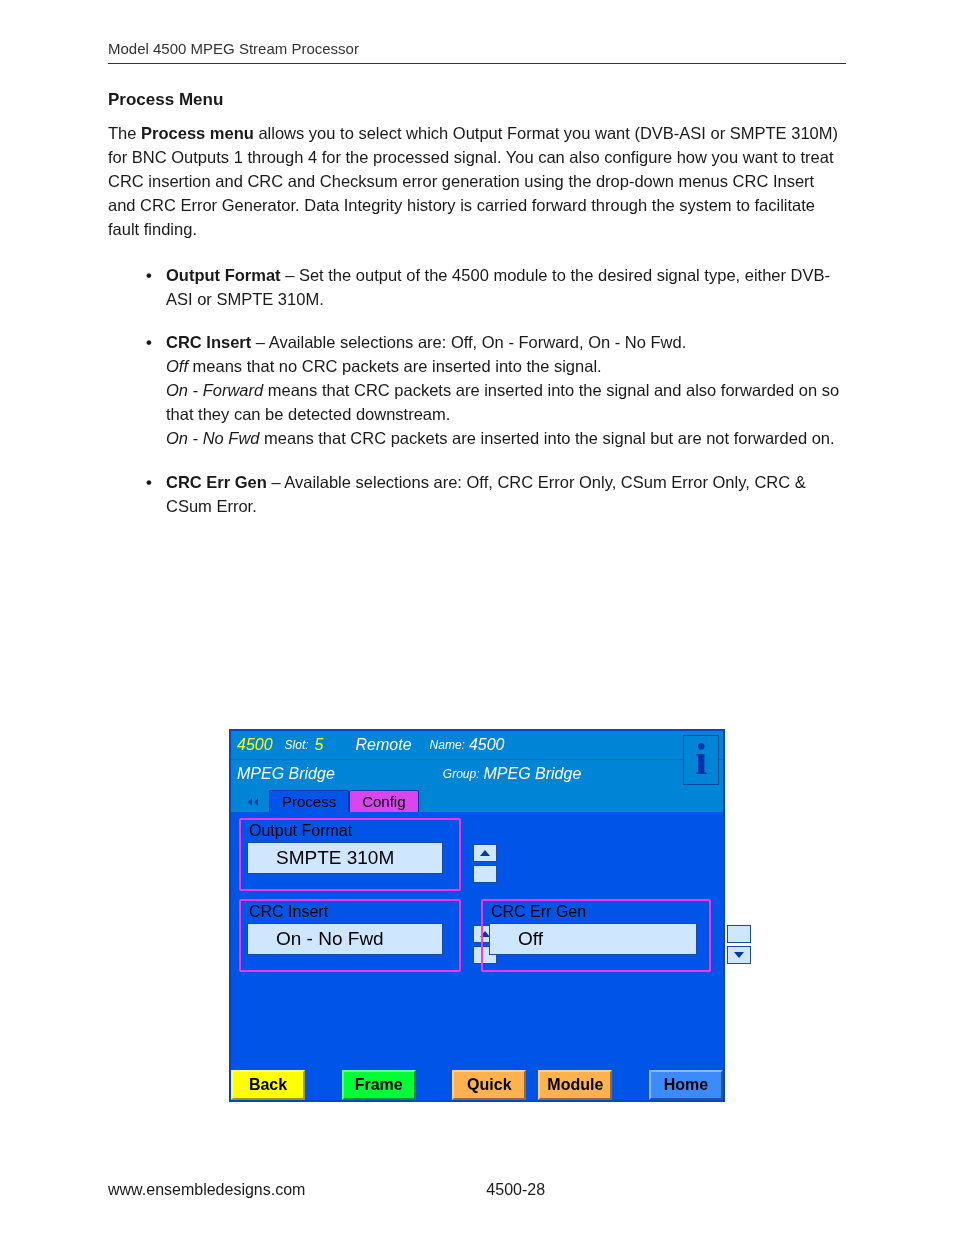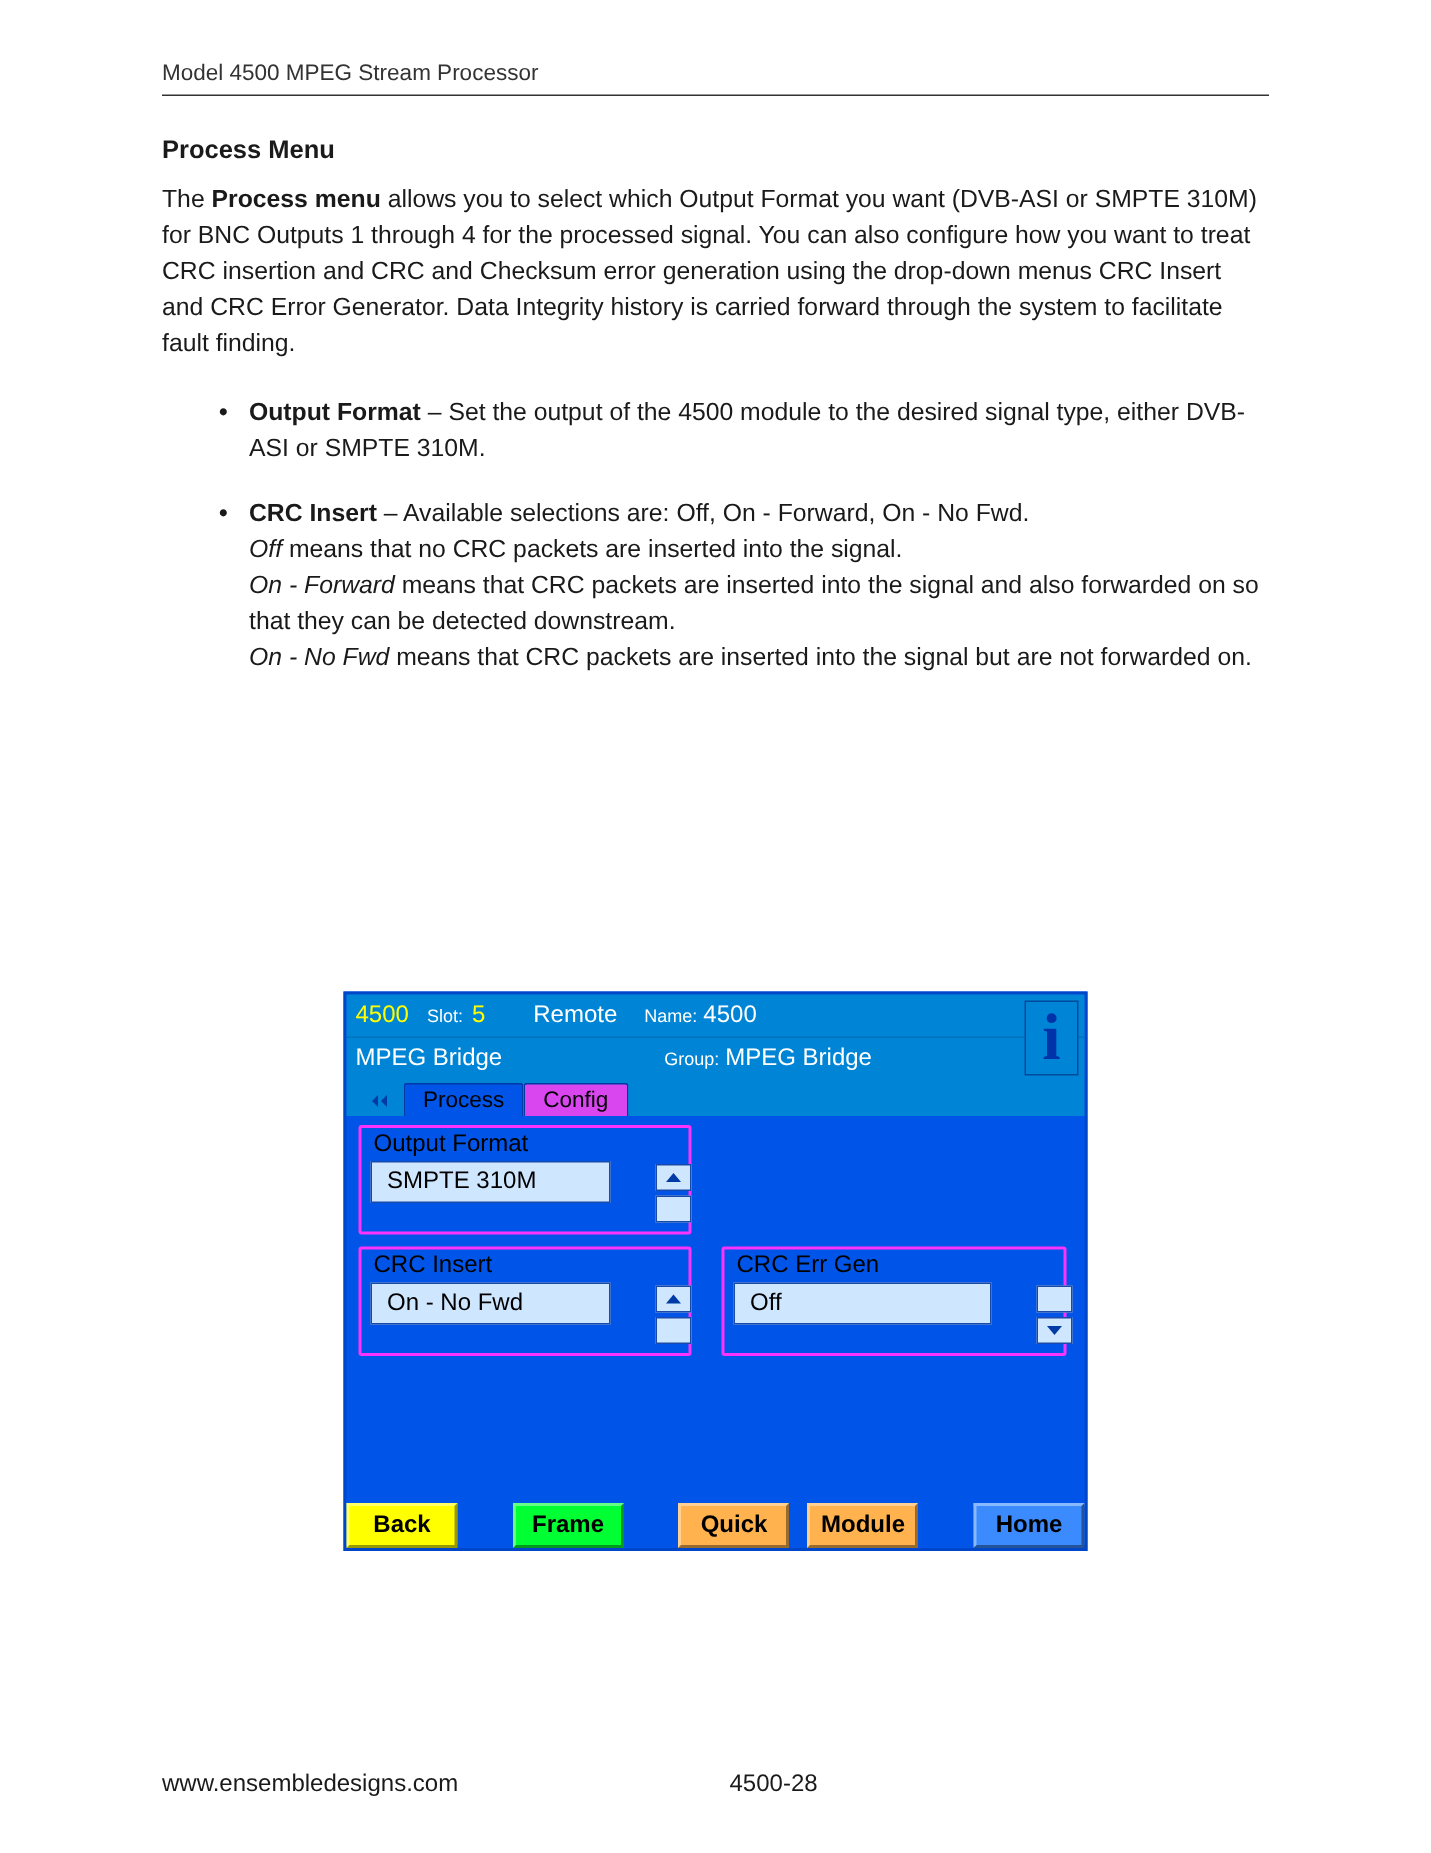--- a/index.html
+++ b/index.html
@@ -62,21 +62,21 @@
     background: #0055e8;
     font-family: Arial, sans-serif;
     font-size: 16px;
     box-sizing: border-box;
   }
   .ui-top {
     background: #0085d6;
     color: #231f20;
     position: relative;
   }
-  .ui-row1, .ui-row2 { display: flex; align-items: center; height: 28px; }
+  .ui-row1, .ui-row2 { display: flex; align-items: center; height: 28px; font-style: italic; }
   .ui-row1 { border-bottom: 1px solid #0072bb; }
   .ui-cell { padding: 0 6px; white-space: nowrap; }
   .yellow-text { color: #ffff00; }
   .black-text { color: #ffffff; }
   .small-label { font-size: 12px; }
   .info-badge {
     position: absolute;
     right: 4px;
     top: 4px;
     width: 34px;
@@ -141,23 +141,23 @@
     color: #000;
     font-size: 16px;
     display: inline-block;
     padding: 0 2px;
     margin-bottom: 2px;
   }
   .field-value {
     background: #cfe6ff;
     border: 1px solid #1a4aa8;
     color: #000;
-    padding: 4px 10px;
+    padding: 4px 28px;
     min-width: 138px;
-    font-size: 16px;
+    font-size: 19px;
     display: inline-block;
   }
   .spin-col {
     display: inline-flex;
     flex-direction: column;
     gap: 3px;
     margin-left: 30px;
     vertical-align: top;
     margin-top: 2px;
   }
@@ -220,20 +220,23 @@
 
   <ul class="bullets">
     <li class="bullet-item">
       <b>Output Format</b><span> – Set the output of the 4500 module to the desired signal type, either DVB-ASI or SMPTE 310M.</span>
     </li>
     <li class="bullet-item">
       <b>CRC Insert</b><span> – Available selections are: Off, On - Forward, On - No Fwd.</span><br>
       <span class="ital">Off</span><span> means that no CRC packets are inserted into the signal.</span><br>
       <span class="ital">On - Forward</span><span> means that CRC packets are inserted into the signal and also forwarded on so that they can be detected downstream.</span><br>
       <span class="ital">On - No Fwd</span><span> means that CRC packets are inserted into the signal but are not forwarded on.</span>
+    </li>
+    <li class="bullet-item">
+      <b>CRC Err Gen</b><span> – Available selections are: Off, CRC Error Only, CSum Error Only, CRC &amp; CSum Error.</span>
     </li>
   </ul>
 
   <div class="ui-screen">
     <div class="ui-top">
       <div class="ui-row1">
         <span class="ui-cell yellow-text">4500</span>
         <span class="ui-cell small-label black-text">Slot:</span>
         <span class="ui-cell yellow-text" style="margin-left:-6px;">5</span>
         <span class="ui-cell black-text" style="margin-left:20px;">Remote</span>

